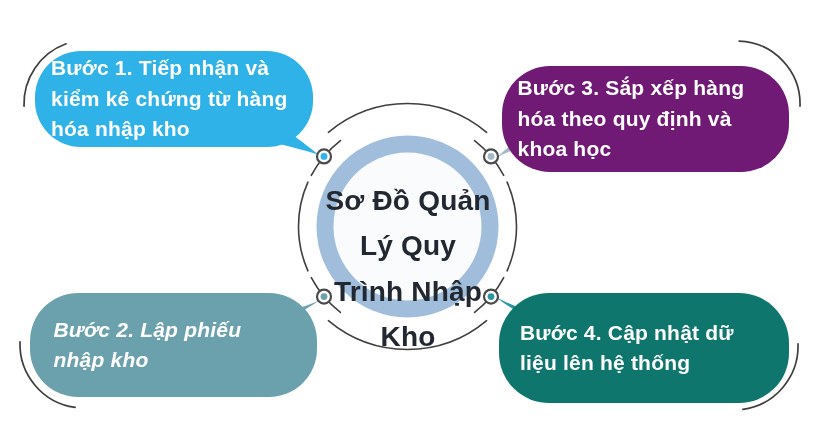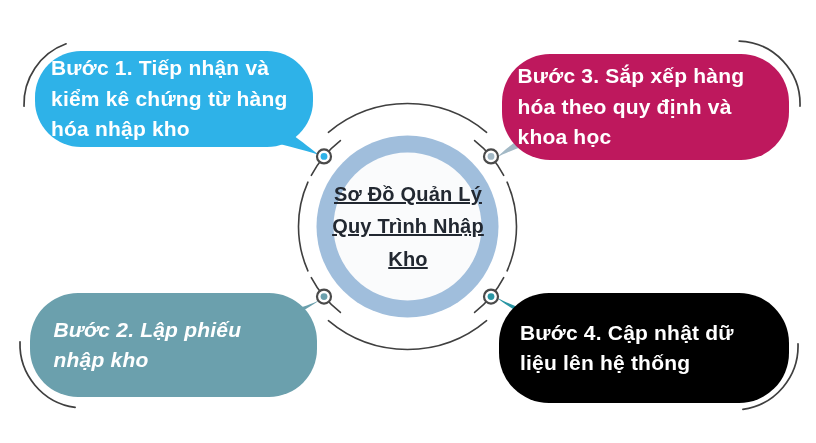--- a/index.html
+++ b/index.html
@@ -40,24 +40,23 @@
   .step3 { left: 502px; top: 54px;  width: 287px; height: 106px; border-radius: 48px; }
   .step3 .txt { max-width: 256px; }
   .step4 { left: 499px; top: 293px; width: 290px; height: 110px; border-radius: 50px; }
   .step4 .txt { max-width: 248px; }
   .center-label {
     position: absolute;
     left: 324px; top: 178px;
     width: 168px;
     text-align: center;
     font-weight: bold;
-    font-size: 20px;
+    font-size: 28px;
     line-height: 1.62;
     letter-spacing: 0.2px;
-    text-decoration: underline;
   }
 </style>
 </head>
 <body>
 
 <div class="stage">
 
   <svg class="decor" viewBox="0 0 816 443" aria-hidden="true">
 
     <path d="M 66.1 43.8 A 64 64 0 0 0 24.0 106.2" fill="none" stroke="#3F3F3F" stroke-width="1.7" stroke-linecap="round"></path>
@@ -98,27 +97,27 @@
     <g>
       <circle cx="491" cy="296.6" r="7" fill="#ffffff" stroke="#4A4A4A" stroke-width="2.2"></circle>
       <circle cx="491" cy="296.6" r="3.4" fill="#2A96A4"></circle>
     </g>
   </svg>
 
   <div class="bubble step1" style="background-color: rgb(46, 178, 232);">
     <div class="txt">Bước 1. Tiếp nhận và kiểm kê chứng từ hàng hóa nhập kho</div>
   </div>
 
-  <div class="bubble step3" style="background-color: #be185d;">
+  <div class="bubble step3" style="background-color: #701a75; margin-top: 12px;">
     <div class="txt">Bước 3. Sắp xếp hàng hóa theo quy định và khoa học</div>
   </div>
 
   <div class="bubble step2" style="background-color: rgb(107, 160, 173); font-style: italic;">
     <div class="txt">Bước 2. Lập phiếu nhập kho</div>
   </div>
 
-  <div class="bubble step4" style="background-color: #000000;">
+  <div class="bubble step4" style="background-color: #0f766e;">
     <div class="txt">Bước 4. Cập nhật dữ liệu lên hệ thống</div>
   </div>
 
   <div class="center-label" style="color: rgb(34, 40, 49);">Sơ Đồ Quản Lý Quy Trình Nhập Kho</div>
 
 </div>
 
 </body></html>

